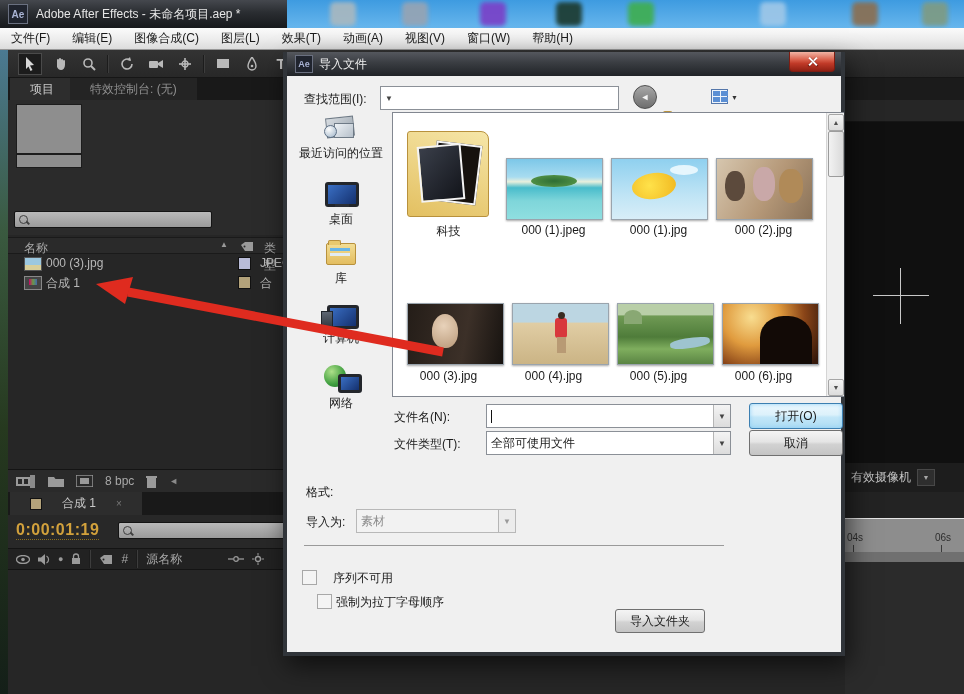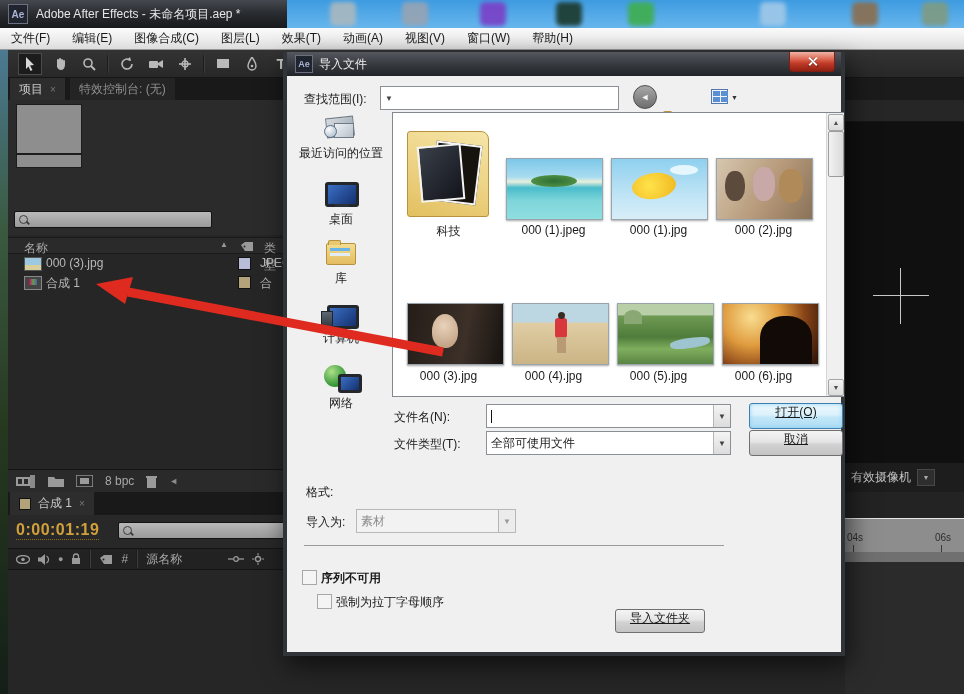--- a/index.html
+++ b/index.html
@@ -13,21 +13,21 @@
   .blur-icon{width:26px;height:24px;border-radius:5px;filter:blur(2px);opacity:.92;}
   .titlebar{background:linear-gradient(180deg,#45484e,#2a2d31 45%,#17191c);color:#e6e6e6;font-size:12px;}
   .appicon{background:#20242e;border:1px solid #6a7080;color:#aab4d4;font-size:10px;font-weight:bold;
     display:flex;align-items:center;justify-content:center;}
   .menubar{background:linear-gradient(180deg,#fbfbfb,#ececec 55%,#dcdcdc);border-bottom:1px solid #979797;
     display:flex;align-items:center;font-size:12px;color:#1a1a1a;}
   .menubar span{padding:8px 11px;line-height:21px;}
 
   
   .tabstrip{background:#191919;}
-  .aetab{background:#2d2d2d;color:#c8c8c8;font-size:12px;display:flex;align-items:center;padding:0 9px;gap:7px;}
+  .aetab{background:#2d2d2d;color:#c8c8c8;font-size:12px;display:flex;align-items:center;padding:0 20px;gap:20px;}
   .aetab.inactive{background:#242424;color:#8f8f8f;}
   .toolbar{background:linear-gradient(180deg,#333,#282828);border-bottom:1px solid #161616;
     display:flex;align-items:center;gap:7px;padding-left:10px;}
   .tool{width:22px;height:20px;display:flex;align-items:center;justify-content:center;}
   .tool.active{background:#1c1c1c;border:1px solid #4a4a4a;}
   .tdiv{width:1px;height:18px;background:#1c1c1c;border-right:1px solid #3d3d3d;}
   .searchbox{background:linear-gradient(180deg,#b9b9b9,#9a9a9a);border:1px solid #141414;border-radius:2px;
     display:flex;align-items:center;color:#3c3c3c;font-size:10px;padding-left:4px;gap:3px;}
   .mag{width:7px;height:7px;border:1.5px solid #3f3f3f;border-radius:50%;position:relative;}
   .mag::after{content:"";position:absolute;left:6px;top:6px;width:4px;height:1.5px;background:#3f3f3f;transform:rotate(45deg);}
@@ -49,21 +49,21 @@
   .xbar div{position:absolute;left:5px;top:0;width:2px;height:11px;background:#fff;box-shadow:0 1px 1px #5c120a;}
   .label12{font-size:12px;color:#1a1a1a;}
   .combo{background:#fff;border:1px solid #8b9097;display:flex;align-items:center;font-size:12px;color:#1a1a1a;}
   .combo .fill{flex:1;padding-left:4px;display:flex;align-items:center;gap:4px;}
   .ddbtn{width:16px;align-self:stretch;display:flex;align-items:center;justify-content:center;
     background:linear-gradient(180deg,#f4f4f4,#dcdcdc);border-left:1px solid #b5b5b5;color:#444;font-size:8px;}
   .combo.disabled{background:#f2f2f2;border-color:#b8b8b8;color:#8c8c8c;}
   .combo.disabled .ddbtn{color:#9a9a9a;background:#ececec;}
   .win7btn{background:linear-gradient(180deg,#f4f4f4,#e5e5e5 45%,#d2d2d2 55%,#c4c4c4);
     border:1px solid #707070;border-radius:3px;font-size:12px;color:#1a1a1a;
-    display:flex;align-items:flex-start;justify-content:center;text-decoration:underline;}
+    display:flex;align-items:center;justify-content:center;}
   .win7btn.default{border-color:#3c7fb1;box-shadow:inset 0 0 4px #8ed0f5;
     background:linear-gradient(180deg,#ecf8fe,#dcf1fb 45%,#c2e6f8 55%,#aedcf3);}
   .filearea{background:#fff;border:1px solid #828790;}
   .thumb{width:95px;height:60px;border:1px solid #9aa4ad;box-shadow:0 1px 2px rgba(0,0,0,.35);}
   .fname{font-size:12px;color:#1a1a1a;text-align:center;}
   .sideitem{font-size:12px;color:#1a1a1a;text-align:center;width:86px;}
   .chk{width:13px;height:13px;background:#f4f4f4;border:1px solid #a8a8a8;}
   .sep{height:1px;background:#9a9a9a;}
 
   
@@ -451,21 +451,21 @@
     <span class="abs label12" style="left:19px;top:462px;">导入为:</span>
     <div class="abs combo disabled" style="left:69px;top:457px;width:158px;height:22px;">
       <div class="fill">
           <span>素材</span>
         </div>
       <div class="ddbtn">▼</div>
     </div>
     <div class="abs sep" style="left:17px;top:493px;width:420px;"></div>
 
     <div class="abs chk" style="left:15px;top:518px;"></div>
-    <span class="abs label12 dim" style="left:34px;top:518px;font-weight:bold;">序列不可用</span>
+    <span class="abs label12 dim" style="left:46px;top:518px;">序列不可用</span>
     <div class="abs chk" style="left:30px;top:542px;"></div>
     <span class="abs label12 dim" style="left:49px;top:542px;">强制为拉丁字母顺序</span>
 
     <div class="abs win7btn" style="left:328px;top:557px;width:88px;height:22px;">
         <span>导入文件夹</span>
       </div>
   </div>
 
   <svg class="abs" style="left:0;top:0;z-index:40;pointer-events:none;" width="964" height="694" viewBox="0 0 964 694">
     <line x1="443" y1="352" x2="128" y2="292" stroke="#df2b1f" stroke-width="9"></line>

